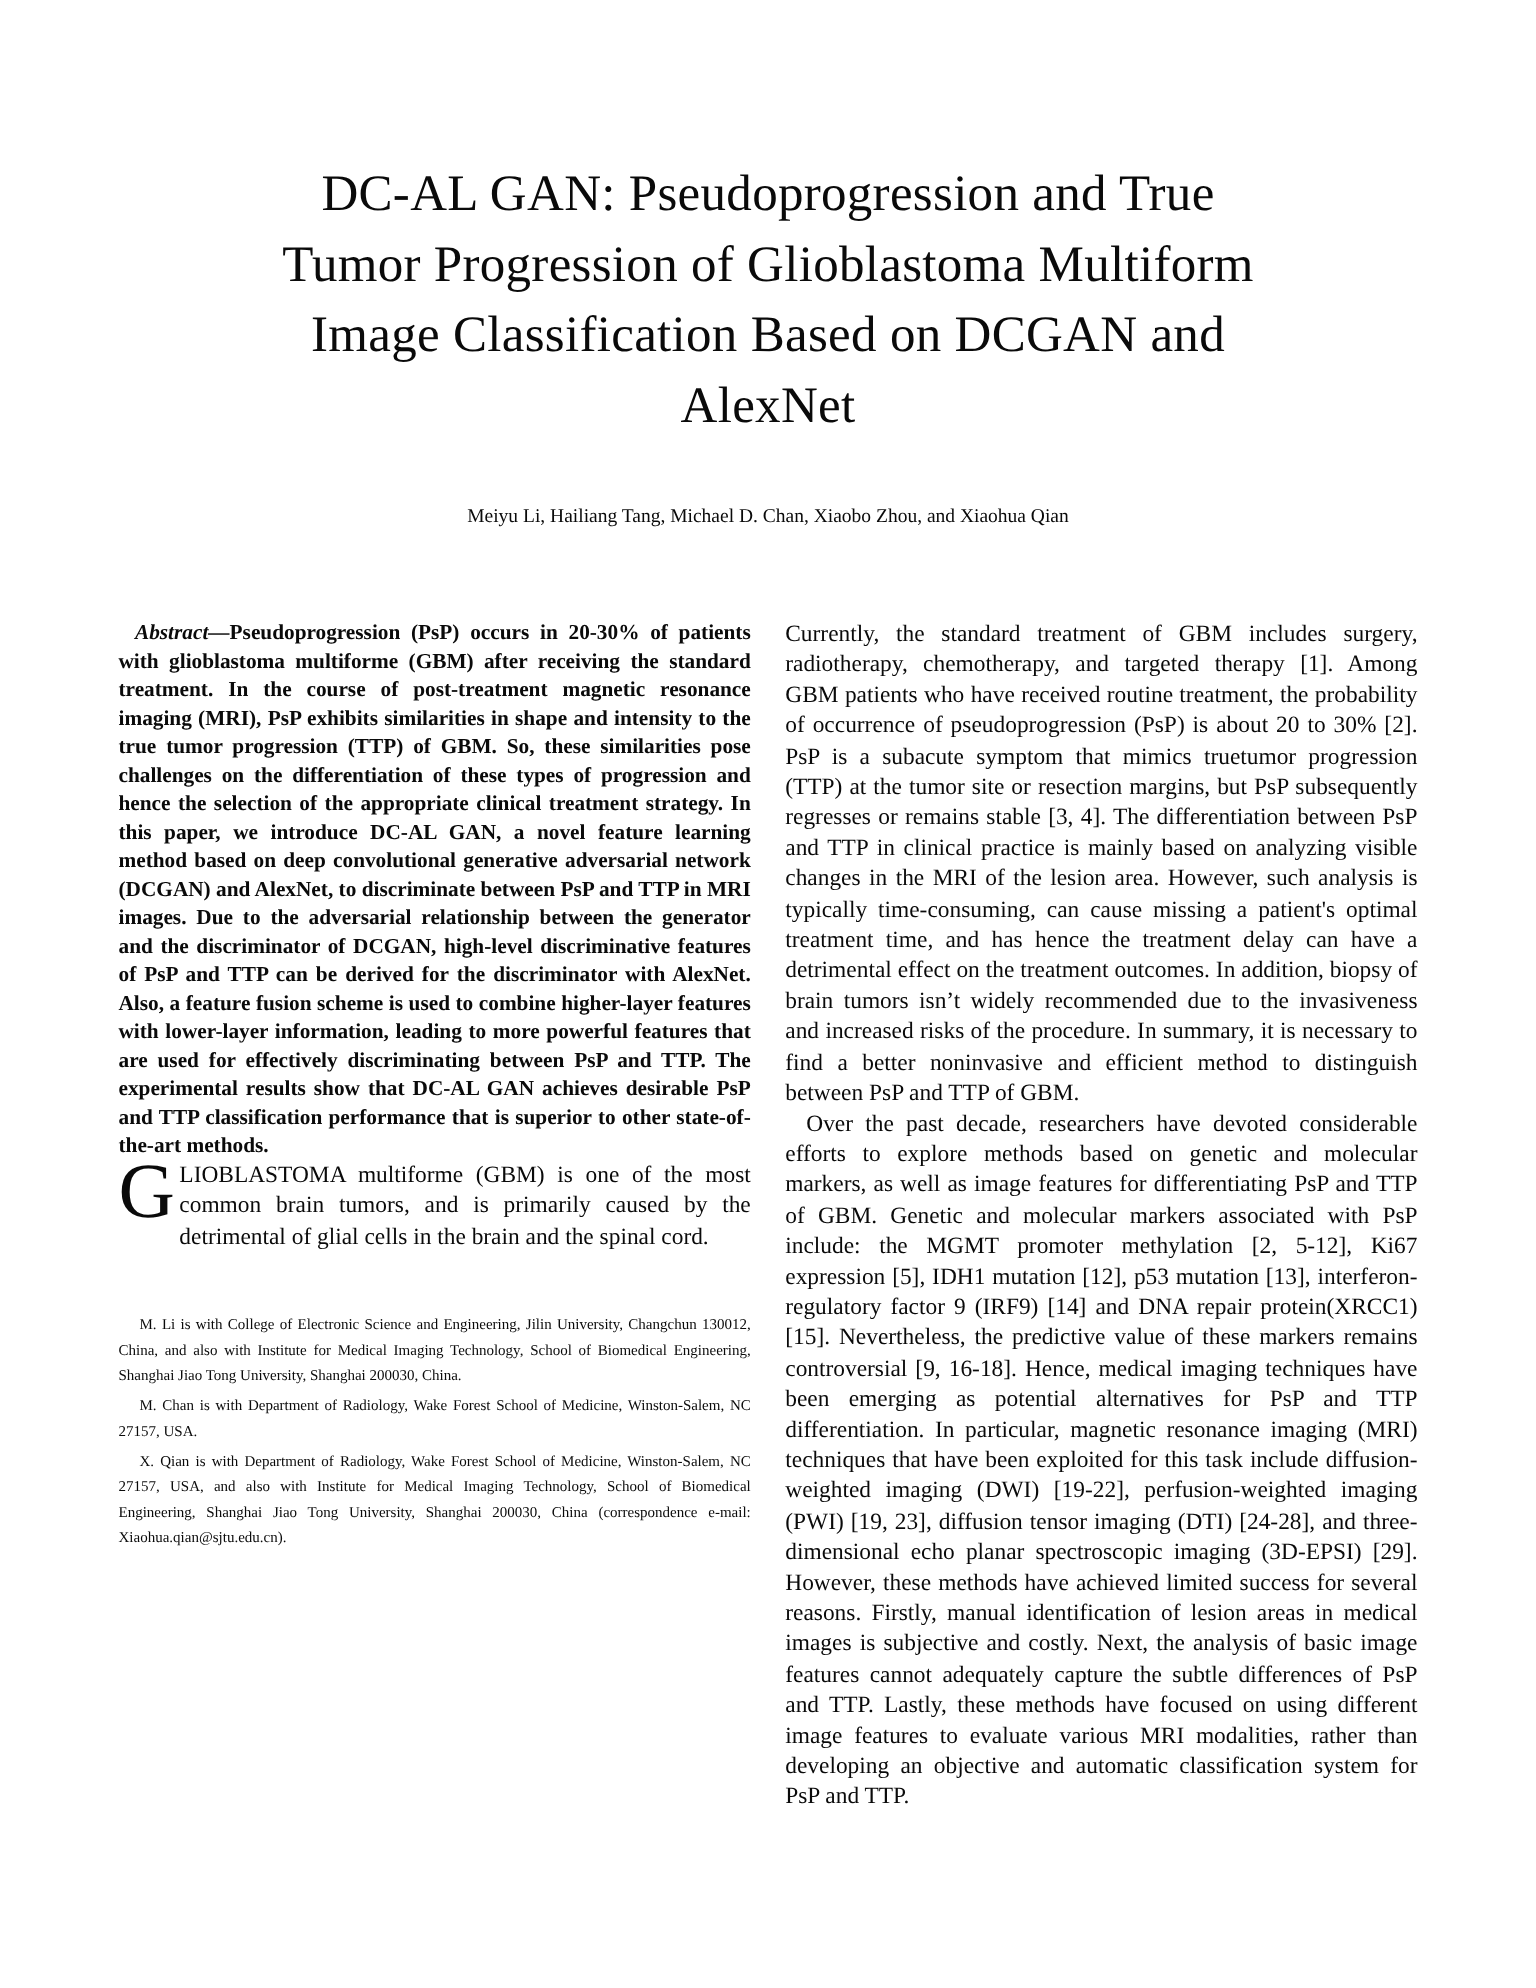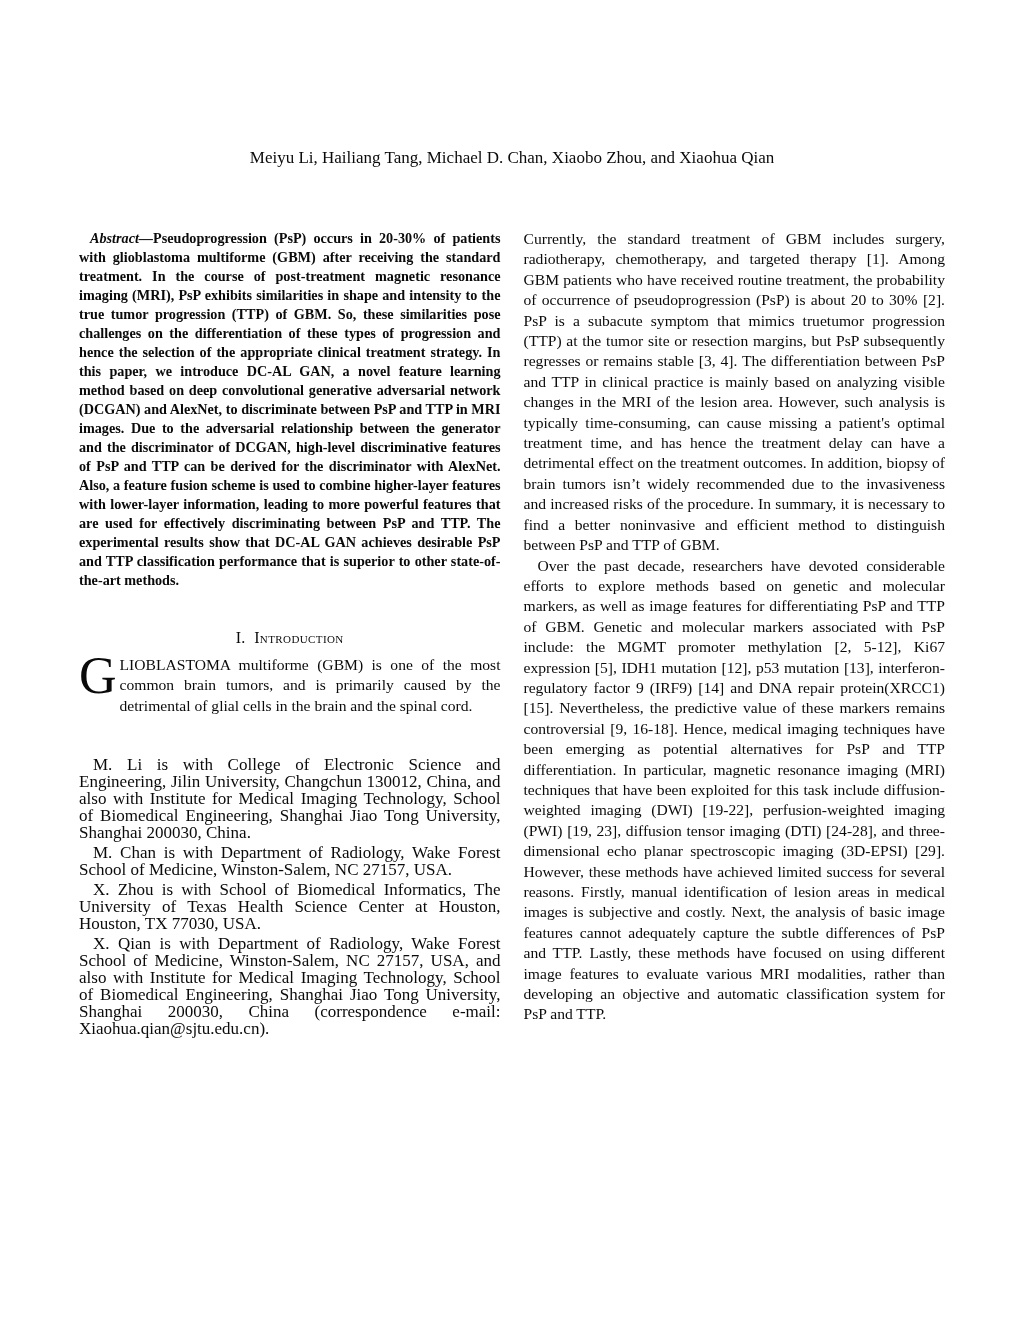--- a/index.html
+++ b/index.html
@@ -18,21 +18,21 @@
   .paper-title {
     text-align: center;
     font-weight: normal;
     font-size: 34px;
     line-height: 47px;
     letter-spacing: 0.2px;
   }
   .paper-title span { display: block; }
   .authors {
     text-align: center;
-    font-size: 17px;
+    font-size: 13px;
     margin-top: 42px;
   }
   .columns {
     display: flex;
     gap: 23px;
     margin-top: 61px;
   }
   .col { width: 421.5px; }
   p.abstract, p.index-terms {
     font-size: 14.2px;
@@ -59,52 +59,54 @@
   p.indent { text-indent: 14px; }
   .drop-cap {
     float: left;
     font-size: 52px;
     line-height: 40px;
     padding-right: 3px;
     margin-top: 1px;
   }
   .footnotes { margin-top: 40px; }
   .footnotes p {
-    font-size: 17px;
+    font-size: 10px;
     line-height: 17px;
     text-align: justify;
     text-indent: 14px;
     margin-bottom: 3px;
   }
 </style>
 </head>
 <body>
 
 <div class="page">
   <div class="page-inner">
 
+    <h1 class="paper-title">
+      <span>DC-AL GAN: Pseudoprogression and True</span>
+      <span>Tumor Progression of Glioblastoma Multiform</span>
+      <span>Image Classification Based on DCGAN and</span>
+      <span>AlexNet</span>
+    </h1>
 
     <div class="authors">Meiyu Li, Hailiang Tang, Michael D. Chan, Xiaobo Zhou, and Xiaohua Qian</div>
 
     <div class="columns">
 
       <div class="col">
         <p class="abstract"><span class="lead-italic">Abstract—</span><span>Pseudoprogression (PsP) occurs in 20-30% of patients with glioblastoma multiforme (GBM) after receiving the standard treatment. In the course of post-treatment magnetic resonance imaging (MRI), PsP exhibits similarities in shape and intensity to the true tumor progression (TTP) of GBM. So, these similarities pose challenges on the differentiation of these types of progression and hence the selection of the appropriate clinical treatment strategy. In this paper, we introduce DC-AL GAN, a novel feature learning method based on deep convolutional generative adversarial network (DCGAN) and AlexNet, to discriminate between PsP and TTP in MRI images. Due to the adversarial relationship between the generator and the discriminator of DCGAN, high-level discriminative features of PsP and TTP can be derived for the discriminator with AlexNet. Also, a feature fusion scheme is used to combine higher-layer features with lower-layer information, leading to more powerful features that are used for effectively discriminating between PsP and TTP. The experimental results show that DC-AL GAN achieves desirable PsP and TTP classification performance that is superior to other state-of-the-art methods.</span></p>
 
 
-        <div class="section-heading">
-          <span class="section-number">I.</span><span class="section-title-sc">Introduction</span>
-        </div>
 
         <p class="body-text"><span class="drop-cap">G</span><span>LIOBLASTOMA multiforme (GBM) is one of the most common brain tumors, and is primarily caused by the detrimental of glial cells in the brain and the spinal cord.</span></p>
 
         <div class="footnotes">
           <p>M. Li is with College of Electronic Science and Engineering, Jilin University, Changchun 130012, China, and also with Institute for Medical Imaging Technology, School of Biomedical Engineering, Shanghai Jiao Tong University, Shanghai 200030, China.</p>
           <p>M. Chan is with Department of Radiology, Wake Forest School of Medicine, Winston-Salem, NC 27157, USA.</p>
-          <p>X. Zhou is with School of Biomedical Informatics, The University of Texas Health Science Center at Houston, Houston, TX 77030, USA.</p>
           <p>X. Qian is with Department of Radiology, Wake Forest School of Medicine, Winston-Salem, NC 27157, USA, and also with Institute for Medical Imaging Technology, School of Biomedical Engineering, Shanghai Jiao Tong University, Shanghai 200030, China (correspondence e-mail: Xiaohua.qian@sjtu.edu.cn).</p>
         </div>
       </div>
 
       <div class="col">
         <p class="body-text">Currently, the standard treatment of GBM includes surgery, radiotherapy, chemotherapy, and targeted therapy [1]. Among GBM patients who have received routine treatment, the probability of occurrence of pseudoprogression (PsP) is about 20 to 30% [2]. PsP is a subacute symptom that mimics truetumor progression (TTP) at the tumor site or resection margins, but PsP subsequently regresses or remains stable [3, 4]. The differentiation between PsP and TTP in clinical practice is mainly based on analyzing visible changes in the MRI of the lesion area. However, such analysis is typically time-consuming, can cause missing a patient's optimal treatment time, and has hence the treatment delay can have a detrimental effect on the treatment outcomes. In addition, biopsy of brain tumors isn’t widely recommended due to the invasiveness and increased risks of the procedure. In summary, it is necessary to find a better noninvasive and efficient method to distinguish between PsP and TTP of GBM.</p>
         <p class="body-text indent">Over the past decade, researchers have devoted considerable efforts to explore methods based on genetic and molecular markers, as well as image features for differentiating PsP and TTP of GBM. Genetic and molecular markers associated with PsP include: the MGMT promoter methylation [2, 5-12], Ki67 expression [5], IDH1 mutation [12], p53 mutation [13], interferon-regulatory factor 9 (IRF9) [14] and DNA repair protein(XRCC1) [15]. Nevertheless, the predictive value of these markers remains controversial [9, 16-18]. Hence, medical imaging techniques have been emerging as potential alternatives for PsP and TTP differentiation. In particular, magnetic resonance imaging (MRI) techniques that have been exploited for this task include diffusion-weighted imaging (DWI) [19-22], perfusion-weighted imaging (PWI) [19, 23], diffusion tensor imaging (DTI) [24-28], and three-dimensional echo planar spectroscopic imaging (3D-EPSI) [29]. However, these methods have achieved limited success for several reasons. Firstly, manual identification of lesion areas in medical images is subjective and costly. Next, the analysis of basic image features cannot adequately capture the subtle differences of PsP and TTP. Lastly, these methods have focused on using different image features to evaluate various MRI modalities, rather than developing an objective and automatic classification system for PsP and TTP.</p>
       </div>
 
     </div>

